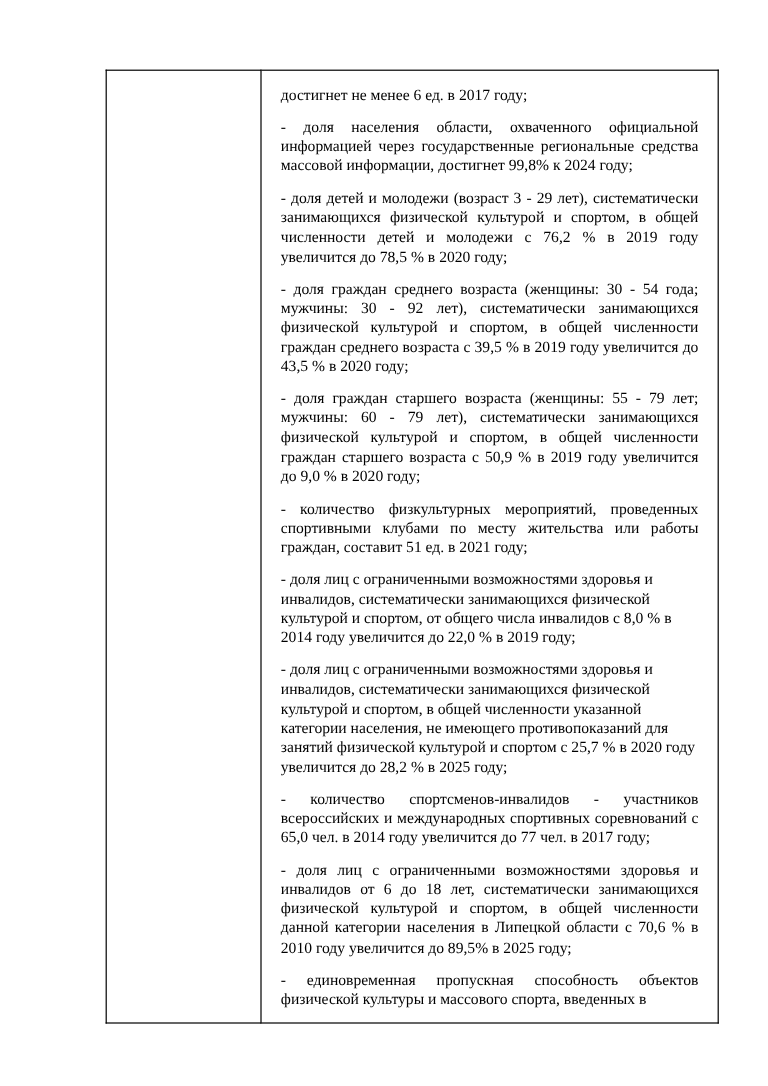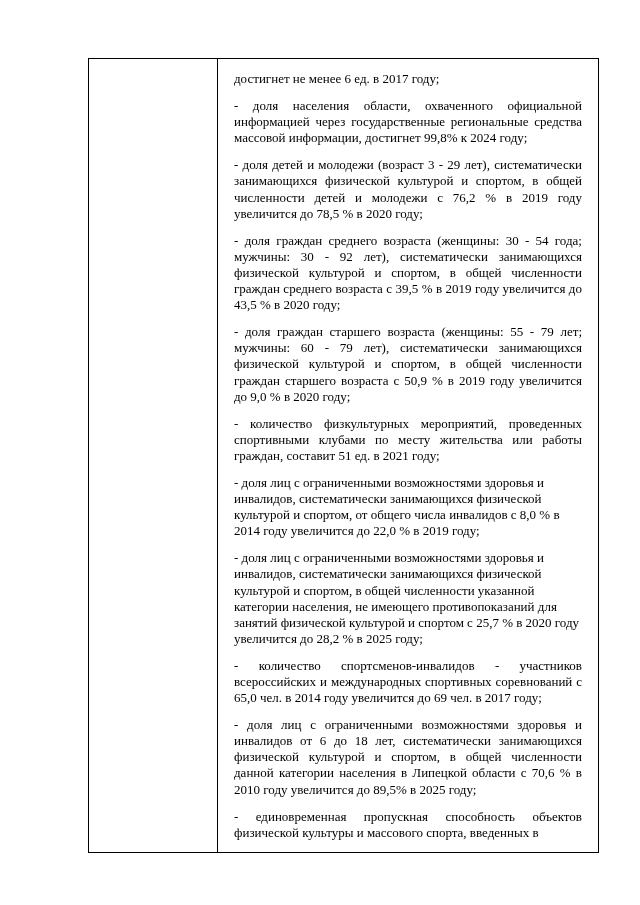--- a/index.html
+++ b/index.html
@@ -68,21 +68,21 @@
       <td class="col-right">
         <div class="cell-body">
           <p class="para">достигнет не менее 6 ед. в 2017 году;</p>
           <p class="para">- доля населения области, охваченного официальной информацией через государственные региональные средства массовой информации, достигнет 99,8% к 2024 году;</p>
           <p class="para">- доля детей и молодежи (возраст 3 - 29 лет), систематически занимающихся физической культурой и спортом, в общей численности детей и молодежи с 76,2 % в 2019 году увеличится до 78,5 % в 2020 году;</p>
           <p class="para">- доля граждан среднего возраста (женщины: 30 - 54 года; мужчины: 30 - 92 лет), систематически занимающихся физической культурой и спортом, в общей численности граждан среднего возраста с 39,5 % в 2019 году увеличится до 43,5 % в 2020 году;</p>
           <p class="para">- доля граждан старшего возраста (женщины: 55 - 79 лет; мужчины: 60 - 79 лет), систематически занимающихся физической культурой и спортом, в общей численности граждан старшего возраста с 50,9 % в 2019 году увеличится до 9,0 % в 2020 году;</p>
           <p class="para">- количество физкультурных мероприятий, проведенных спортивными клубами по месту жительства или работы граждан, составит 51 ед. в 2021 году;</p>
           <p class="para last">- доля лиц с ограниченными возможностями здоровья и инвалидов, систематически занимающихся физической культурой и спортом, от общего числа инвалидов с 8,0 % в 2014 году увеличится до 22,0 % в 2019 году;</p>
           <p class="para last">- доля лиц с ограниченными возможностями здоровья и инвалидов, систематически занимающихся физической культурой и спортом, в общей численности указанной категории населения, не имеющего противопоказаний для занятий физической культурой и спортом с 25,7 % в 2020 году увеличится до 28,2 % в 2025 году;</p>
-          <p class="para">- количество спортсменов-инвалидов - участников всероссийских и международных спортивных соревнований с 65,0 чел. в 2014 году увеличится до 69 чел. в 2017 году;</p>
+          <p class="para">- количество спортсменов-инвалидов - участников всероссийских и международных спортивных соревнований с 65,0 чел. в 2014 году увеличится до 77 чел. в 2017 году;</p>
           <p class="para">- доля лиц с ограниченными возможностями здоровья и инвалидов от 6 до 18 лет, систематически занимающихся физической культурой и спортом, в общей численности данной категории населения в Липецкой области с 70,6 % в 2010 году увеличится до 89,5% в 2025 году;</p>
           <p class="para">- единовременная пропускная способность объектов физической культуры и массового спорта, введенных в</p>
         </div>
       </td>
     </tr>
   </tbody>
     </table>
 </div>
 
 </body></html>

